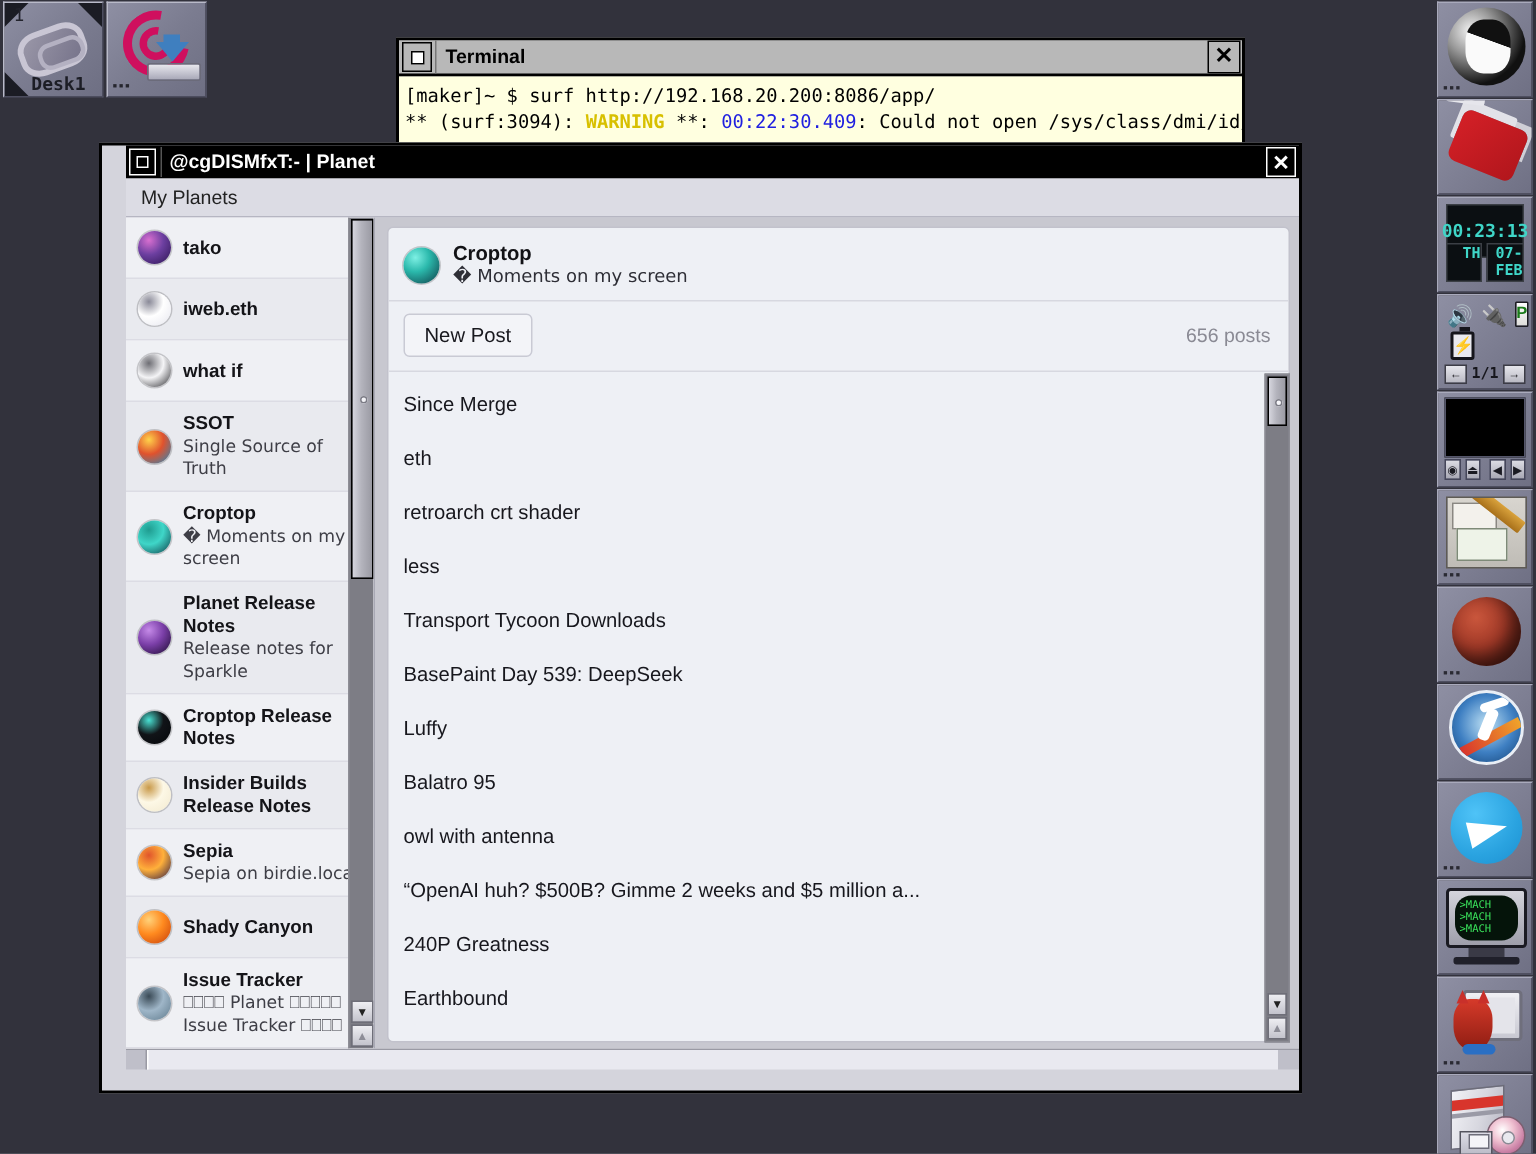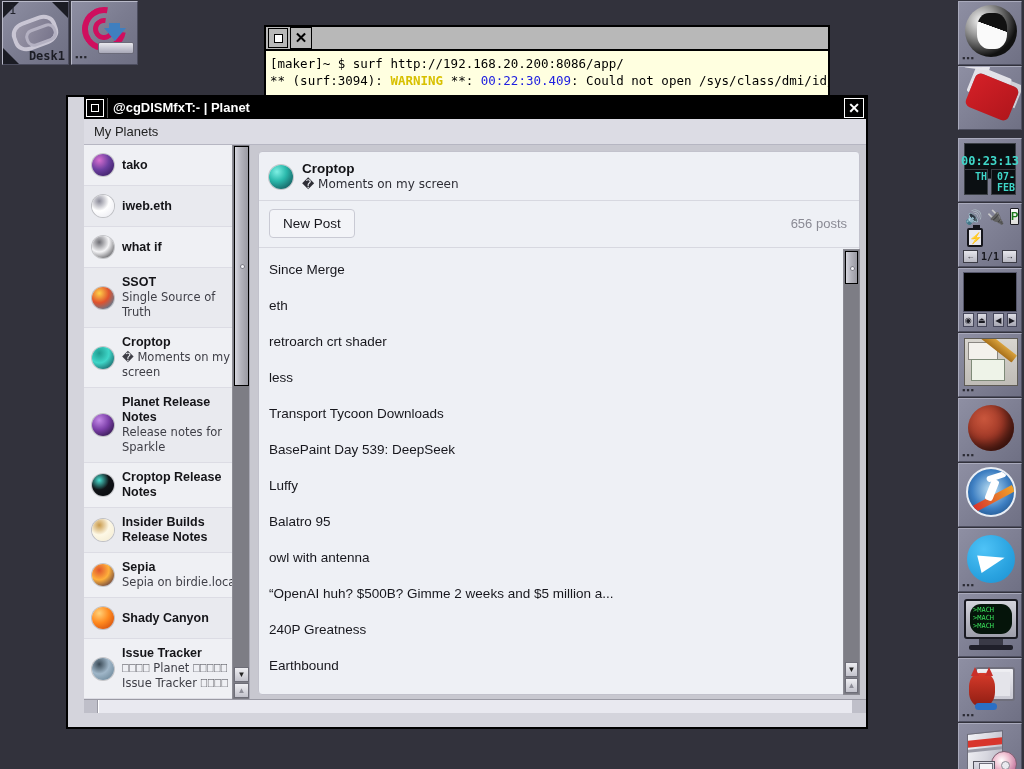--- a/index.html
+++ b/index.html
@@ -19,21 +19,21 @@
     border: 1px solid #b9bac9; border-right-color:#4c4d5e; border-bottom-color:#4c4d5e;
     overflow: hidden;
   }
   #pager-desk1 { left: 2px; }
   #pager-app { left: 71px; }
   .pager-num {
     position:absolute; left:6px; top:1px; font-size:12px; color:#22232c;
     font-family:"DejaVu Sans Mono", monospace;
   }
   .pager-label {
-    position:absolute; right:3px; bottom:1px; font-size:12px; color:#1c1d25;
+    position:absolute; right:11px; bottom:1px; font-size:12px; color:#1c1d25;
     font-family:"DejaVu Sans Mono", monospace; font-weight:bold;
   }
   .corner-tri { position:absolute; width:0; height:0; }
   .ct-tl { left:0; top:0; border-left:16px solid #1b1c24; border-bottom:16px solid transparent; }
   .ct-tr { right:0; top:0; border-right:16px solid #1b1c24; border-bottom:16px solid transparent; }
   .ct-bl { left:0; bottom:0; border-left:16px solid #1b1c24; border-top:16px solid transparent; }
   .clip-icon {
     position:absolute; left:9px; top:16px; width:46px; height:30px;
     border:4px solid #c9c6d4; border-radius:14px/12px;
     transform: rotate(-20deg);
@@ -465,20 +465,21 @@
       </div>
       <div class="pager-dots">▪▪▪</div>
     </div>
   </div>
 
   <div id="terminal-window">
     <div class="tw-titlebar">
       <div class="tw-menubtn">
           <i></i>
         </div>
+      <div class="tw-title">Terminal</div>
       <div class="tw-close">✕</div>
     </div>
     <div class="tw-body">
       <div class="tw-line">[maker]~ $ surf http://192.168.20.200:8086/app/</div>
       <div class="tw-line"><span>** (surf:3094): </span><span class="t-warn">WARNING</span><span> **: </span><span class="t-time">00:22:30.409</span><span>: Could not open /sys/class/dmi/id/chass</span></div>
     </div>
   </div>
 
   <div id="planet-window">
     <div class="pw-titlebar">
@@ -628,21 +629,21 @@
 
     <div class="dock-tile" style="margin-top:1px">
       <div class="tile-moon"></div>
       <div class="dock-dots">▪▪▪</div>
     </div>
 
     <div class="dock-tile" style="margin-top:1px">
       <div class="tile-knife"></div>
     </div>
 
-    <div class="dock-tile clock-tile" style="margin-top:8px">
+    <div class="dock-tile clock-tile" style="margin-top:1px">
       <div class="clock-lcd">
         <div class="clock-time">00:23:13</div>
       </div>
       <div class="clock-row">
         <div class="clock-day">TH</div>
         <div class="clock-date">07-FEB</div>
       </div>
     </div>
 
     <div class="dock-tile tray-tile" style="margin-top:1px">

